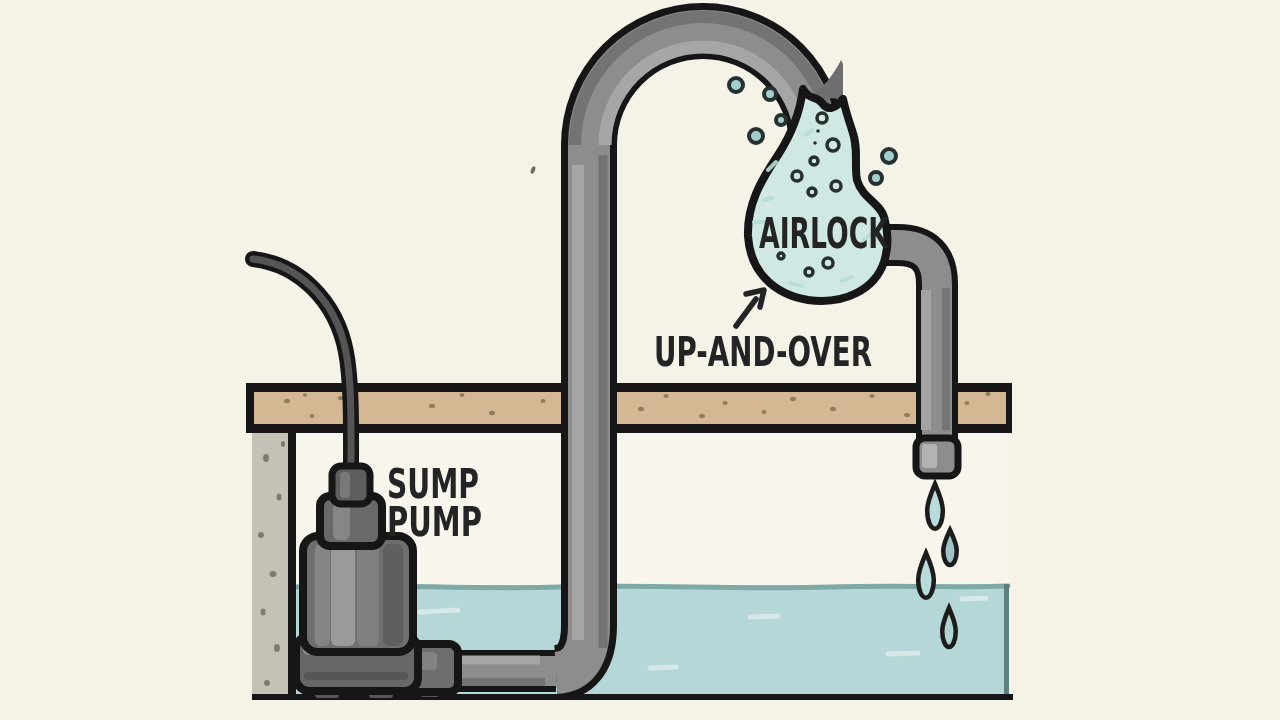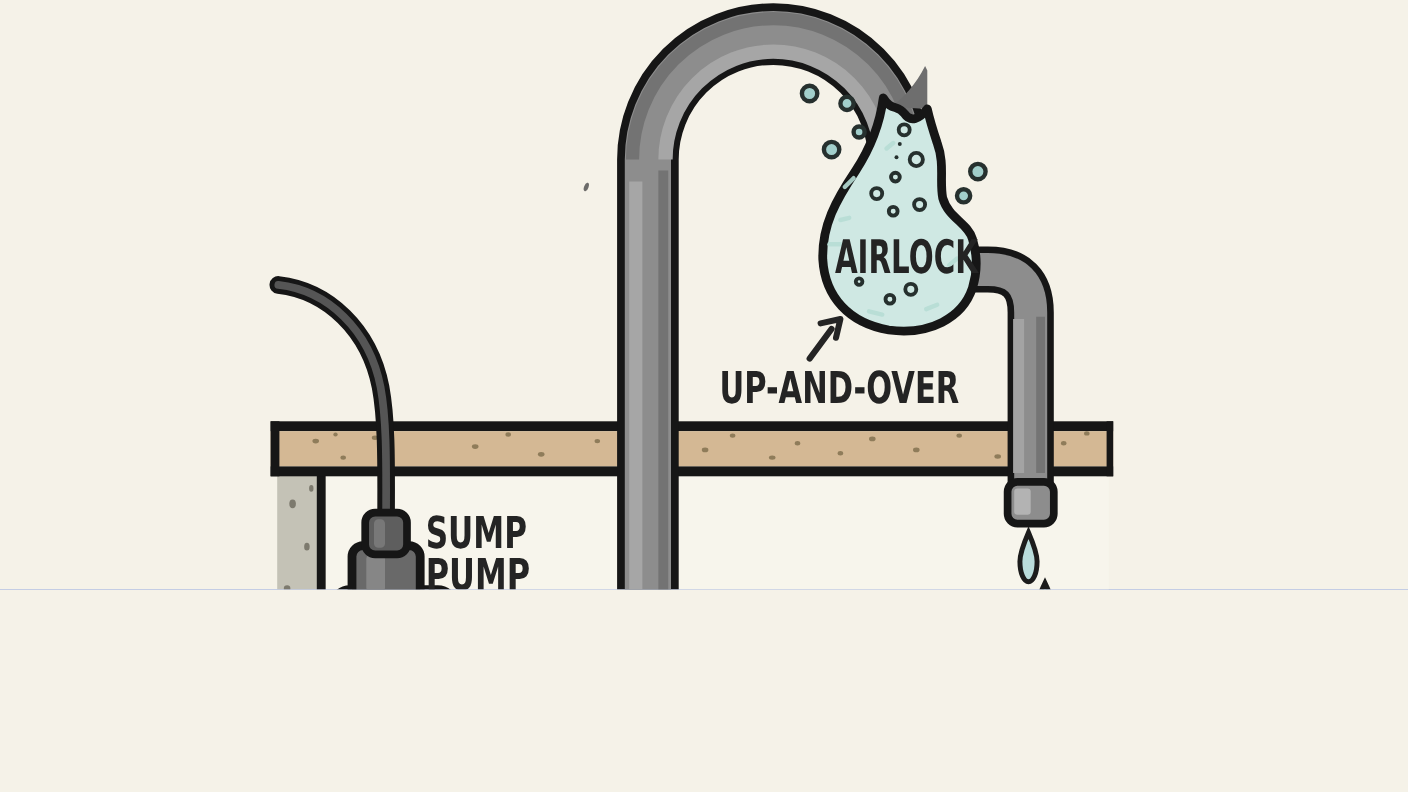--- a/index.html
+++ b/index.html
@@ -1,16 +1,16 @@
 <!DOCTYPE html>
 <html><head>
 <meta charset="utf-8">
 <style>
   html,body{margin:0;padding:0;background:#f5f2e8;}
-  .stage{position:relative;width:1280px;height:536px;overflow:hidden;background:#1d4ed8;}
+  .stage{position:relative;width:1280px;height:700px;overflow:hidden;background:#86efac;}
   svg{display:block;width:1280px;height:720px;}
   text{font-family:"DejaVu Sans","Liberation Sans",sans-serif;font-weight:bold;fill:#242424;}
   .nofill{fill:none;}
 </style>
 </head>
 <body>
 
 <div class="stage">
 <svg viewBox="0 0 1280 720">
 

